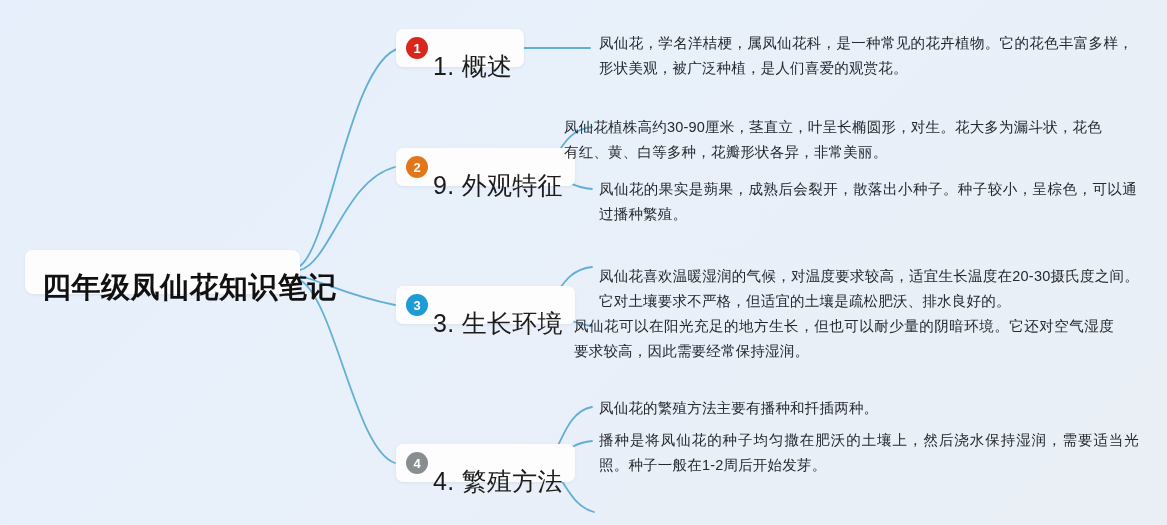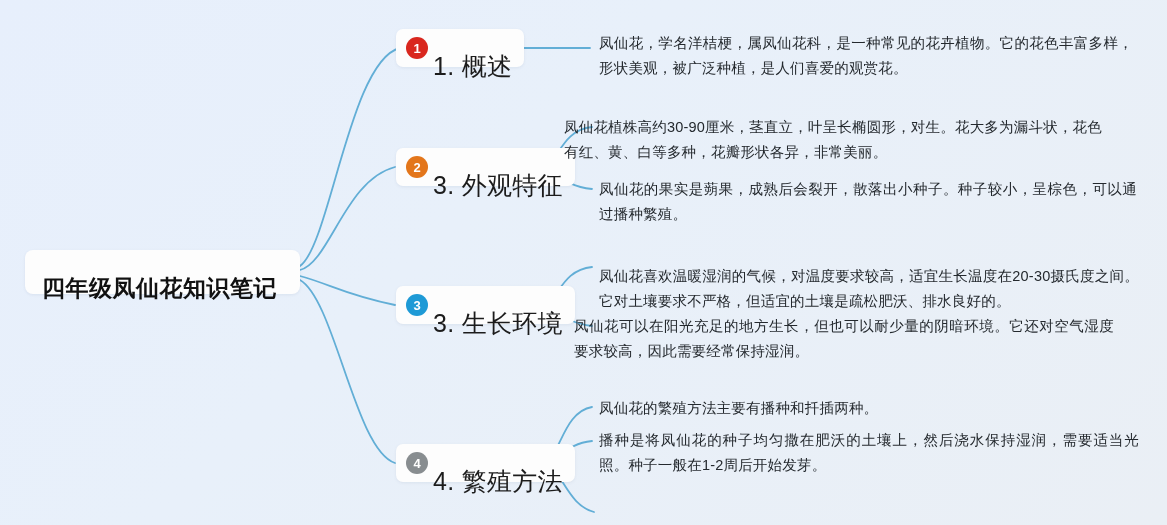--- a/index.html
+++ b/index.html
@@ -36,21 +36,21 @@
   }
   #root-node {
     left: 25px;
     top: 250px;
     width: 275px;
     height: 44px;
     padding-left: 17px;
     border-radius: 8px;
   }
   #root-node .root-label {
-    font-size: 23px;
+    font-size: 29px;
     font-weight: bold;
     color: #111111;
     letter-spacing: 0.5px;
     white-space: nowrap;
     margin-top: 32px;
   }
   .branch-node {
     height: 38px;
     padding: 0 12px 0 10px;
     gap: 5px;
@@ -119,21 +119,21 @@
   </div>
 
   <div class="node branch-node" style="left:396px; top:29px;">
     <span class="badge" style="background: rgb(217, 39, 30);">1</span>
     <span class="branch-label">1. 概述</span>
   </div>
   <div class="leaf" style="left:599px; top:31px; width:534px;">凤仙花，学名洋桔梗，属凤仙花科，是一种常见的花卉植物。它的花色丰富多样，形状美观，被广泛种植，是人们喜爱的观赏花。</div>
 
   <div class="node branch-node" style="left:396px; top:148px;">
     <span class="badge" style="background: rgb(227, 118, 27);">2</span>
-    <span class="branch-label">3. 外观特征</span>
+    <span class="branch-label">9. 外观特征</span>
   </div>
   <div class="leaf" style="left:564px; top:115px; width:538px;">凤仙花植株高约30-90厘米，茎直立，叶呈长椭圆形，对生。花大多为漏斗状，花色有红、黄、白等多种，花瓣形状各异，非常美丽。</div>
   <div class="leaf" style="left:599px; top:177px; width:538px;">凤仙花的果实是蒴果，成熟后会裂开，散落出小种子。种子较小，呈棕色，可以通过播种繁殖。</div>
 
   <div class="node branch-node" style="left:396px; top:286px;">
     <span class="badge" style="background: rgb(30, 154, 214);">3</span>
     <span class="branch-label">3. 生长环境</span>
   </div>
   <div class="leaf" style="left:599px; top:264px; width:540px;">凤仙花喜欢温暖湿润的气候，对温度要求较高，适宜生长温度在20-30摄氏度之间。它对土壤要求不严格，但适宜的土壤是疏松肥沃、排水良好的。</div>
   <div class="leaf" style="left:574px; top:314px; width:540px;">凤仙花可以在阳光充足的地方生长，但也可以耐少量的阴暗环境。它还对空气湿度要求较高，因此需要经常保持湿润。</div>

